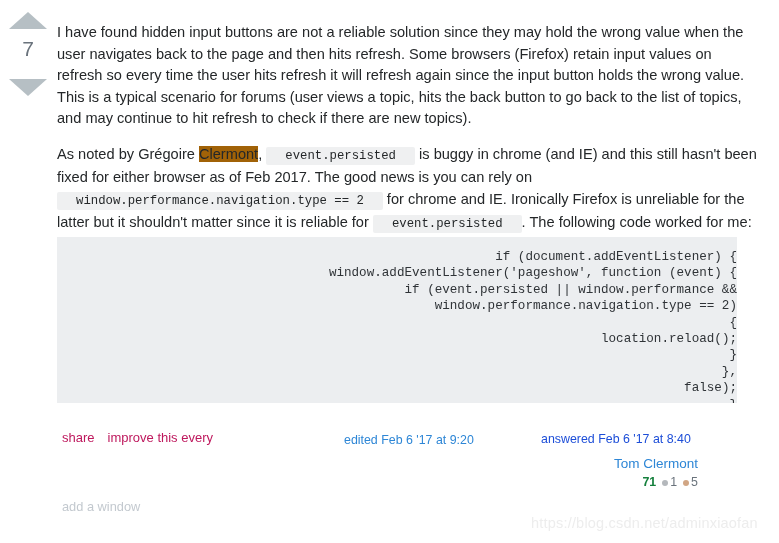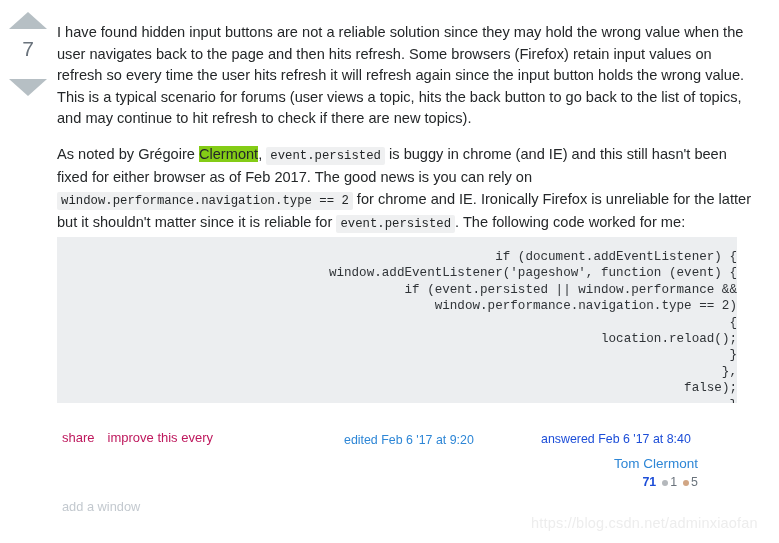--- a/index.html
+++ b/index.html
@@ -66,26 +66,26 @@
     margin: 0 0 14px 0;
     font-size: 14.6px;
     line-height: 21.5px;
     color: #242729;
   }
   code.inline {
     font-family: "Liberation Mono", "DejaVu Sans Mono", monospace;
     font-size: 12.3px;
     background: #eff0f1;
     color: #242729;
-    padding: 2px 4px;
+    padding: 2px 19px;
     border-radius: 2px;
     white-space: nowrap;
   }
   .hl {
-    background: #84cc16;
+    background: #a16207;
     color: #242729;
   }
 
   
   .code-block {
     position: absolute;
     left: 57px;
     top: 237px;
     width: 680px;
     height: 166px;
@@ -150,21 +150,21 @@
     line-height: 19px;
     cursor: pointer;
   }
   .user-rep-line {
     margin-top: 2px;
     font-size: 12.4px;
     color: #6a737c;
     white-space: nowrap;
   }
   .rep {
-    color: #1d4ed8;
+    color: #15803d;
     font-weight: bold;
     margin-top: 14px;
   }
   .badge-dot {
     display: inline-block;
     width: 6px;
     height: 6px;
     border-radius: 50%;
     vertical-align: middle;
     margin: 0 2px 0 6px;

